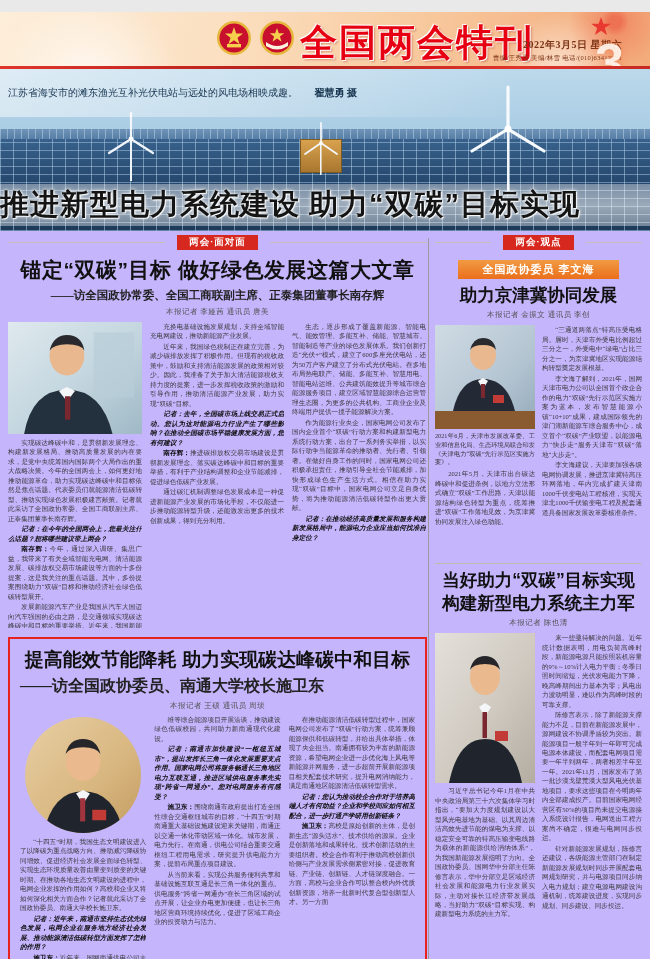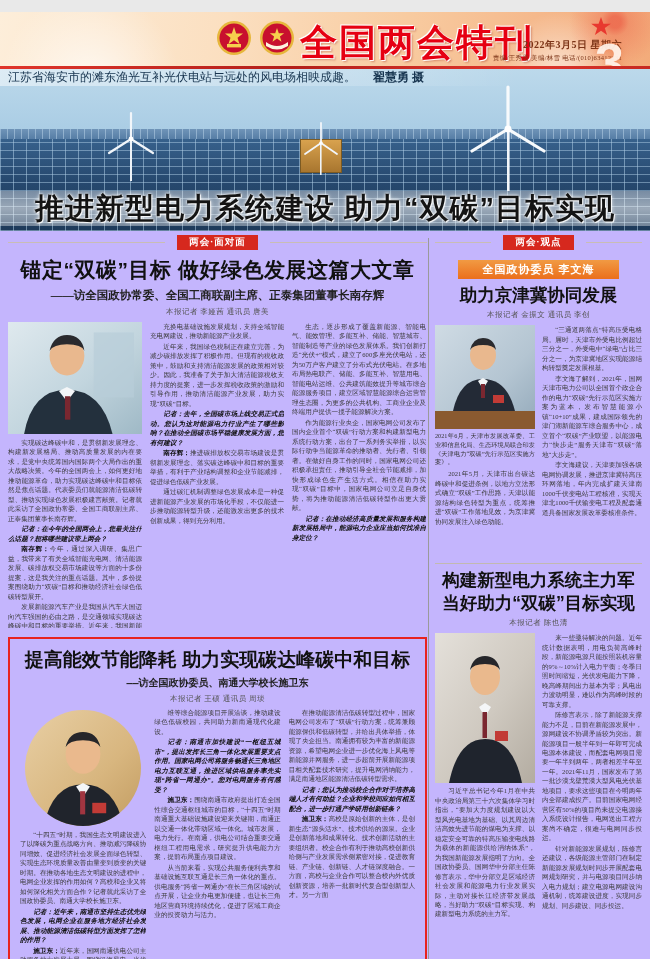--- a/index.html
+++ b/index.html
@@ -62,29 +62,29 @@
       repeating-linear-gradient(90deg, rgba(190,215,235,.5) 0 1px, transparent 1px 7px),
       linear-gradient(180deg,#6f94b8,#48709a);
   }
   .substation {
     position:absolute; bottom:58px; left:300px; width:42px; height:34px;
     background:linear-gradient(180deg,#d8a24e,#a8762f);
     border:1px solid #7c5a22;
   }
   .turbine { position:absolute; }
   .photo-caption {
-    position:absolute; top:0; left:0; width:100%; padding:0 8px;
-    font-size:12px; color:#17344f;
+    position:absolute; top:0; left:0; width:100%; padding:17px 8px;
+    font-size:10px; color:#17344f;
     background:linear-gradient(90deg, rgba(255,255,255,.5), rgba(255,255,255,.18) 55%, transparent 80%);
   }
   .photo-caption b { margin-left:14px; font-weight:bold; }
   .photo-headline {
-    position:absolute; bottom:5px; left:0; width:100%; height:35px;
+    position:absolute; bottom:5px; left:0; width:100%; height:42px;
     background:linear-gradient(180deg, rgba(255,255,255,.38), rgba(255,255,255,.55) 50%, rgba(255,255,255,.38));
-    display:flex; align-items:center; justify-content:center;
+    display:flex; align-items:center; 
   }
   .photo-headline span {
     font-family:"Liberation Sans", sans-serif; font-weight:900; font-size:29px;
     letter-spacing:1px; color:#141414; white-space:nowrap;
     text-shadow:0 0 2px #fff,0 0 4px #fff,1px 1px 0 rgba(255,255,255,.8);
   }
 
   
   .content { position:absolute; top:224px; left:0; width:650px; height:735px; }
   .v-divider { position:absolute; left:428px; top:2px; bottom:6px; border-left:1px solid #9a9a9a; }
@@ -118,21 +118,21 @@
 
   
   .red-box {
     margin-top:9px; height:338px; border:2.5px solid #e8231f;
     padding:6px 10px 6px 10px; overflow:hidden;
   }
   .a2-headline {
     text-align:center; font-family:"Liberation Sans",sans-serif;
     font-size:19px; font-weight:900; color:#111; margin-top:2px;
   }
-  .a2-subhead { text-align:center; font-size:10px; font-weight:bold; color:#222; margin-top:3px;font-family:Liberation Mono, monospace; }
+  .a2-subhead { font-size:16px; font-weight:bold; color:#222; margin-top:3px; }
   .a2-body { margin-top:4px; height:272px; display:flex; gap:8px; overflow:hidden; }
   .round-photo {
     width:116px; height:116px; border-radius:50%; margin:2px auto 4px auto; overflow:hidden;
   }
   .round-photo svg { display:block; width:100%; height:100%; }
 
   
   .badge-wrap { text-align:center; margin-top:10px; }
   .badge {
     display:inline-block; background:linear-gradient(180deg,#f19a43,#eb6f1c);
@@ -388,22 +388,22 @@
                 <p>李文海建议，天津要加强各级电网协调发展，推进京津冀特高压环网落地，年内完成扩建天津南1000千伏变电站工程核准，实现天津北1000千伏输变电工程及配套通道具备国家发展改革委核准条件。</p>
               </div>
             </div>
         </div>
       </div>
 
       <div class="r-sep"></div>
 
       <div>
         <div class="r-headline">
+          <div>当好助力“双碳”目标实现</div>
           <div>构建新型电力系统主力军</div>
-          <div>当好助力“双碳”目标实现</div>
         </div>
         <div class="byline">本报记者 陈也清</div>
         <div class="r-body" style="height:300px;">
           <div class="ncol2">
             <div class="r-photo" style="height:150px;">
               <svg viewBox="0 0 100 150" preserveAspectRatio="none">
                 <defs>
                     <linearGradient id="bg4" x1="0" y1="0" x2="1" y2="1">
                   <stop offset="0" stop-color="#e4e0da"></stop>
                       <stop offset=".55" stop-color="#cfc9c0"></stop>

